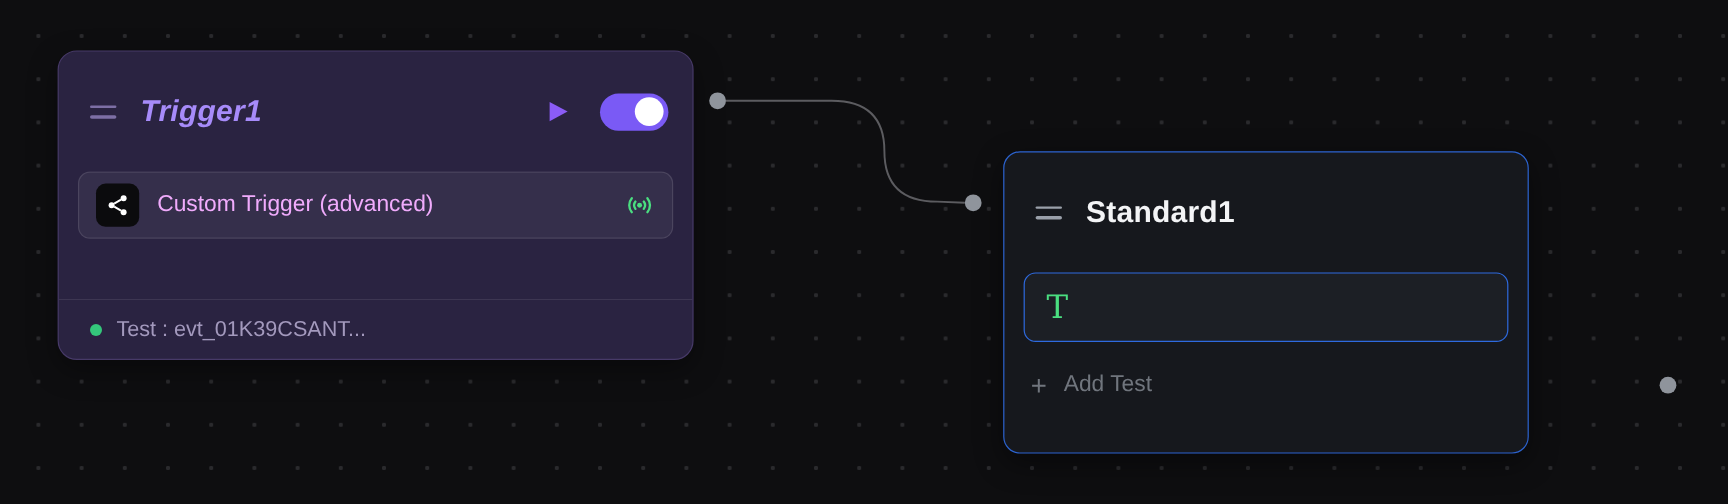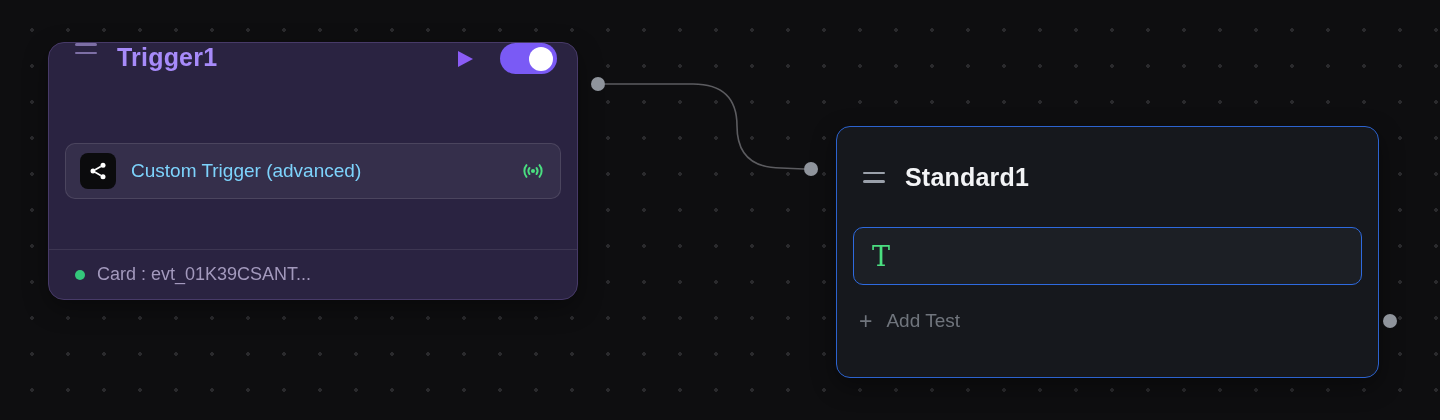--- a/index.html
+++ b/index.html
@@ -27,21 +27,21 @@
   .port-standard-in  { left:804px; top:162px; }
   .port-standard-out { left:1383px; top:314px; }
 
   
   .node-trigger {
     position:absolute; left:48px; top:42px; width:530px; height:258px;
     background:#2a2341; border:1px solid #473a68; border-radius:16px;
     box-shadow:0 8px 24px rgba(0,0,0,0.35);
   }
   .trigger-header {
-    display:flex; height:100px; padding:0 20px 0 26px; gap:20px;
+    display:flex; align-items:center; height:100px; padding:0 20px 0 26px; gap:20px;font-style:italic;
   }
   .handle { display:flex; flex-direction:column; gap:6px; width:22px; cursor:grab; flex:0 0 auto; }
   .handle i { height:2.5px; border-radius:2px; background:#7d6fa5; display:block; }
   .trigger-title { font-size:25px; font-weight:bold; color:#a78bfa; letter-spacing:0.2px; }
   .spacer { flex:1; }
   .play-btn {
     width:32px; height:32px; display:flex; align-items:center; justify-content:center;
     cursor:pointer; background:none; border:none;
   }
   .toggle {
@@ -54,34 +54,34 @@
   }
   .trigger-card {
     margin:0 16px; height:56px; border-radius:10px;
     background:rgba(255,255,255,0.055); border:1px solid rgba(255,255,255,0.11);
     display:flex; align-items:center; padding:0 14px; gap:15px; cursor:pointer;
   }
   .icon-box {
     width:36px; height:36px; border-radius:8px; background:#0b0b0d;
     display:flex; align-items:center; justify-content:center; flex:0 0 auto;
   }
-  .trigger-card-label { font-size:19px; color:#7dd3fc; }
+  .trigger-card-label { font-size:19px; color:#f0abfc; }
   .broadcast { flex:0 0 auto; display:flex; align-items:center; cursor:pointer; }
   .trigger-footer {
     position:absolute; left:0; right:0; bottom:0; height:50px;
     border-top:1px solid rgba(255,255,255,0.09);
     display:flex; align-items:center; gap:12px; padding:0 26px;
     border-radius:0 0 16px 16px; cursor:pointer;
   }
   .status-dot { width:10px; height:10px; border-radius:50%; background:#34c77b; flex:0 0 auto; }
   .status-text { font-size:18px; color:#a399bd; }
 
   
   .node-standard {
-    position:absolute; left:836px; top:126px; width:543px; height:252px;
+    position:absolute; left:836px; top:126px; width:438px; height:252px;
     background:#16181d; border:1.5px solid #2c63cf; border-radius:14px;
     box-shadow:0 8px 24px rgba(0,0,0,0.4);
   }
   .standard-header {
     display:flex; align-items:center; height:100px; padding:0 26px; gap:20px;
   }
   .standard-header .handle i { background:#9aa0aa; }
   .standard-title { font-size:25px; font-weight:bold; color:#f3f4f6; letter-spacing:0.2px; }
   .standard-card {
     margin:0 16px; height:58px; border-radius:10px;
@@ -144,21 +144,21 @@
           <path d="M8.8 9.2a4.6 4.6 0 0 0 0 5.6"></path>
           <path d="M15.2 9.2a4.6 4.6 0 0 1 0 5.6"></path>
           <path d="M6 6.6a8.4 8.4 0 0 0 0 10.8"></path>
           <path d="M18 6.6a8.4 8.4 0 0 1 0 10.8"></path>
         </svg>
       </span>
     </div>
 
     <div class="trigger-footer">
       <span class="status-dot"></span>
-      <span class="status-text">Card : evt_01K39CSANT...</span>
+      <span class="status-text">Test : evt_01K39CSANT...</span>
     </div>
   </div>
 
   <div class="node-standard">
     <div class="standard-header">
       <span class="handle">
           <i></i>
           <i></i>
         </span>
       <span class="standard-title">Standard1</span>

